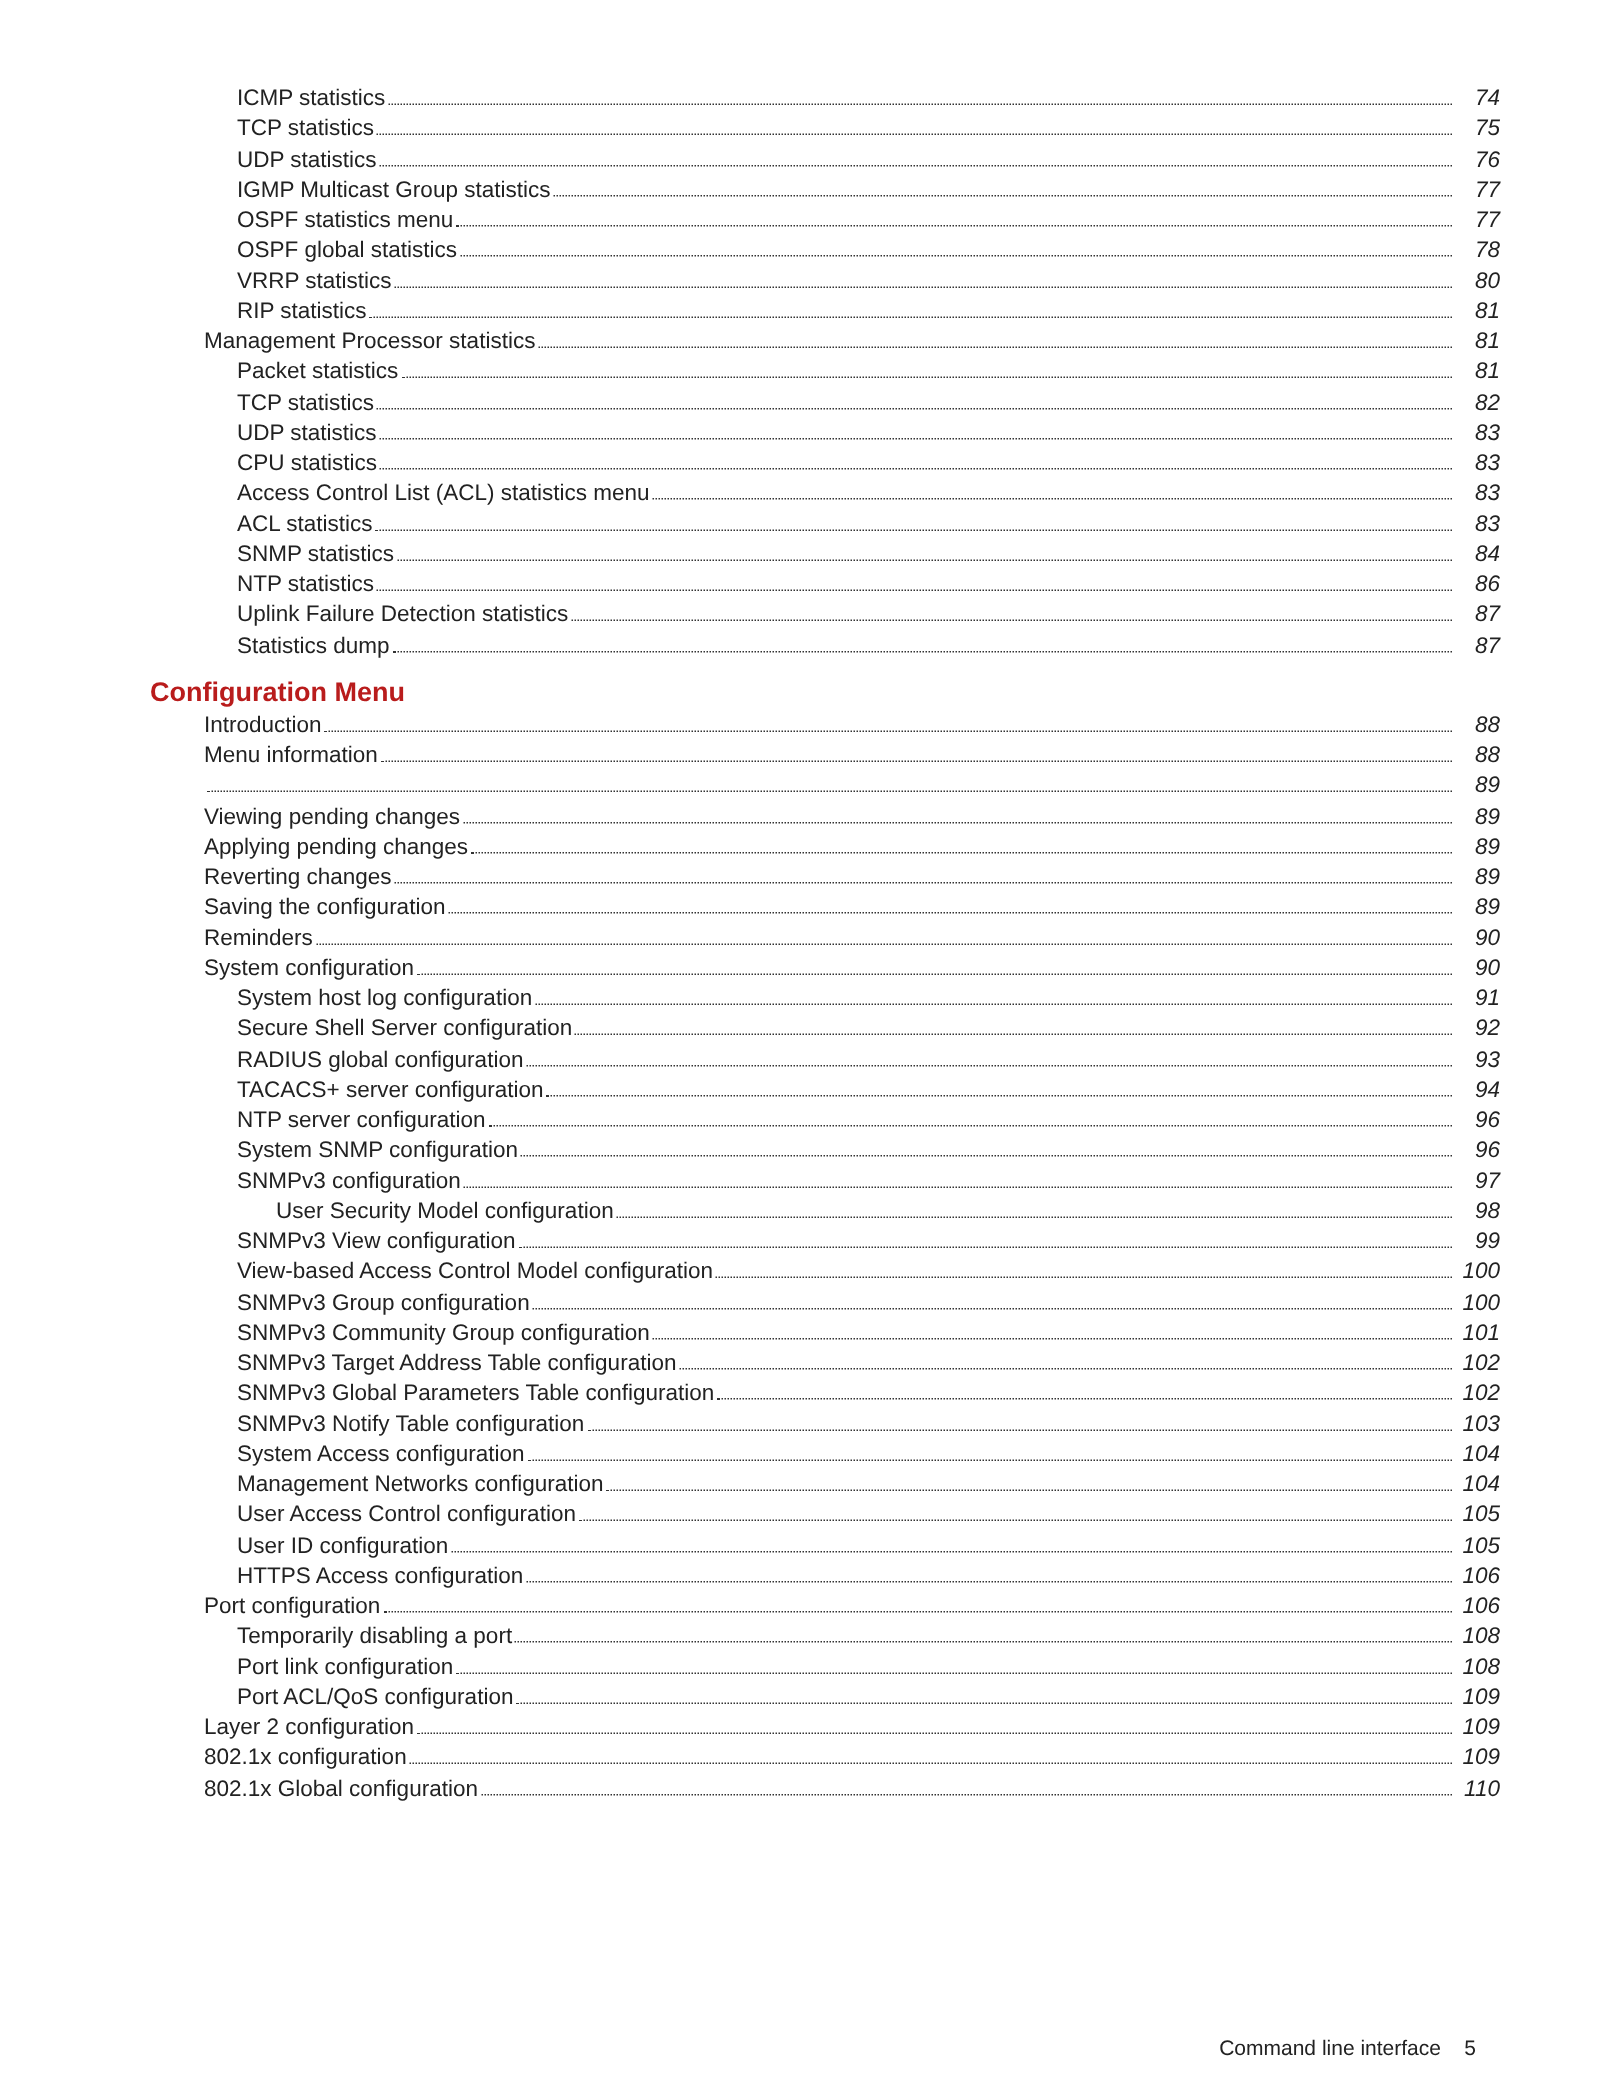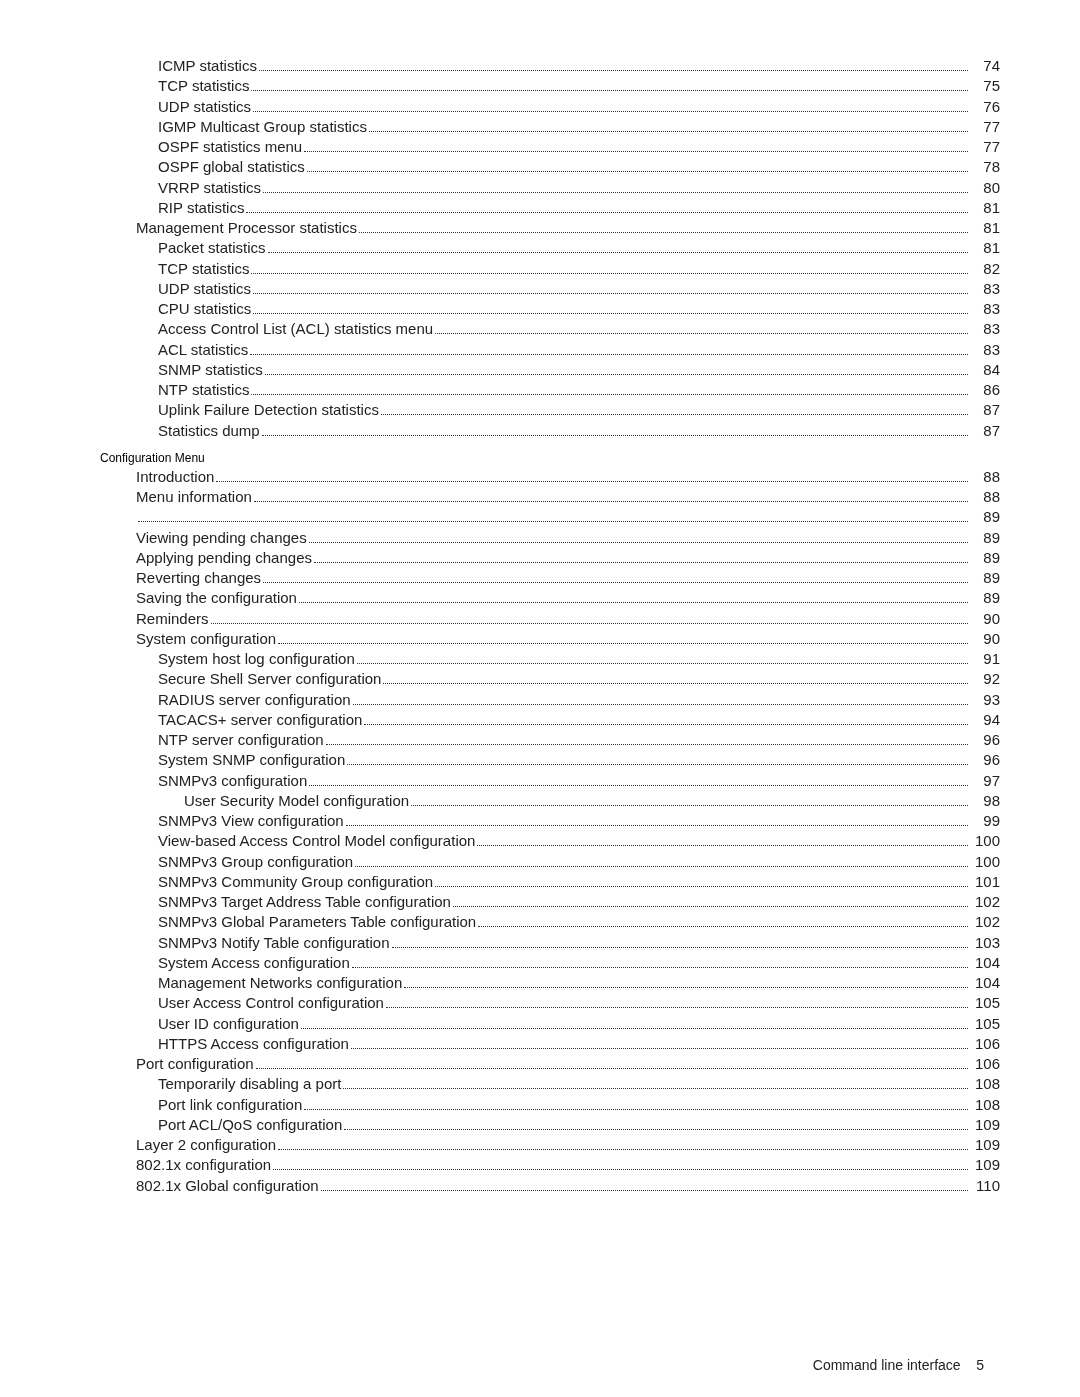--- a/index.html
+++ b/index.html
@@ -30,27 +30,28 @@
   .toc-line .dots {
     flex: 1 1 auto;
     border-bottom: 1.3px dotted #333;
     margin: 0 4px 3px 2px;
     min-width: 8px;
   }
   .toc-line .pnum {
     flex: 0 0 auto;
     text-align: right;
     min-width: 28px;
+    font-style: italic;
   }
   .section-title {
-    color: #000000;
-    font-size: 12px;
+    color: #b91c1c;
+    font-size: 18px;
     margin-top: 10px;
     margin-bottom: 2px;
-    font-weight: 400;
+    font-weight: 700;
   }
   .ind1 { padding-left: 36px; }
   .ind2 { padding-left: 58px; }
   .ind3 { padding-left: 84px; justify-content: center; }
   .footer {
     position: absolute;
     bottom: 24px;
     right: 96px;
     font-size: 14px;
     color: #222;
@@ -205,21 +206,21 @@
         <span class="label">System host log configuration</span>
         <span class="dots"></span>
         <span class="pnum">91</span>
       </div>
       <div class="toc-line ind2">
         <span class="label">Secure Shell Server configuration</span>
         <span class="dots"></span>
         <span class="pnum">92</span>
       </div>
       <div class="toc-line ind2">
-        <span class="label">RADIUS server configuration</span>
+        <span class="label">RADIUS global configuration</span>
         <span class="dots"></span>
         <span class="pnum">93</span>
       </div>
       <div class="toc-line ind2">
         <span class="label">TACACS+ server configuration</span>
         <span class="dots"></span>
         <span class="pnum">94</span>
       </div>
       <div class="toc-line ind2">
         <span class="label">NTP server configuration</span>

